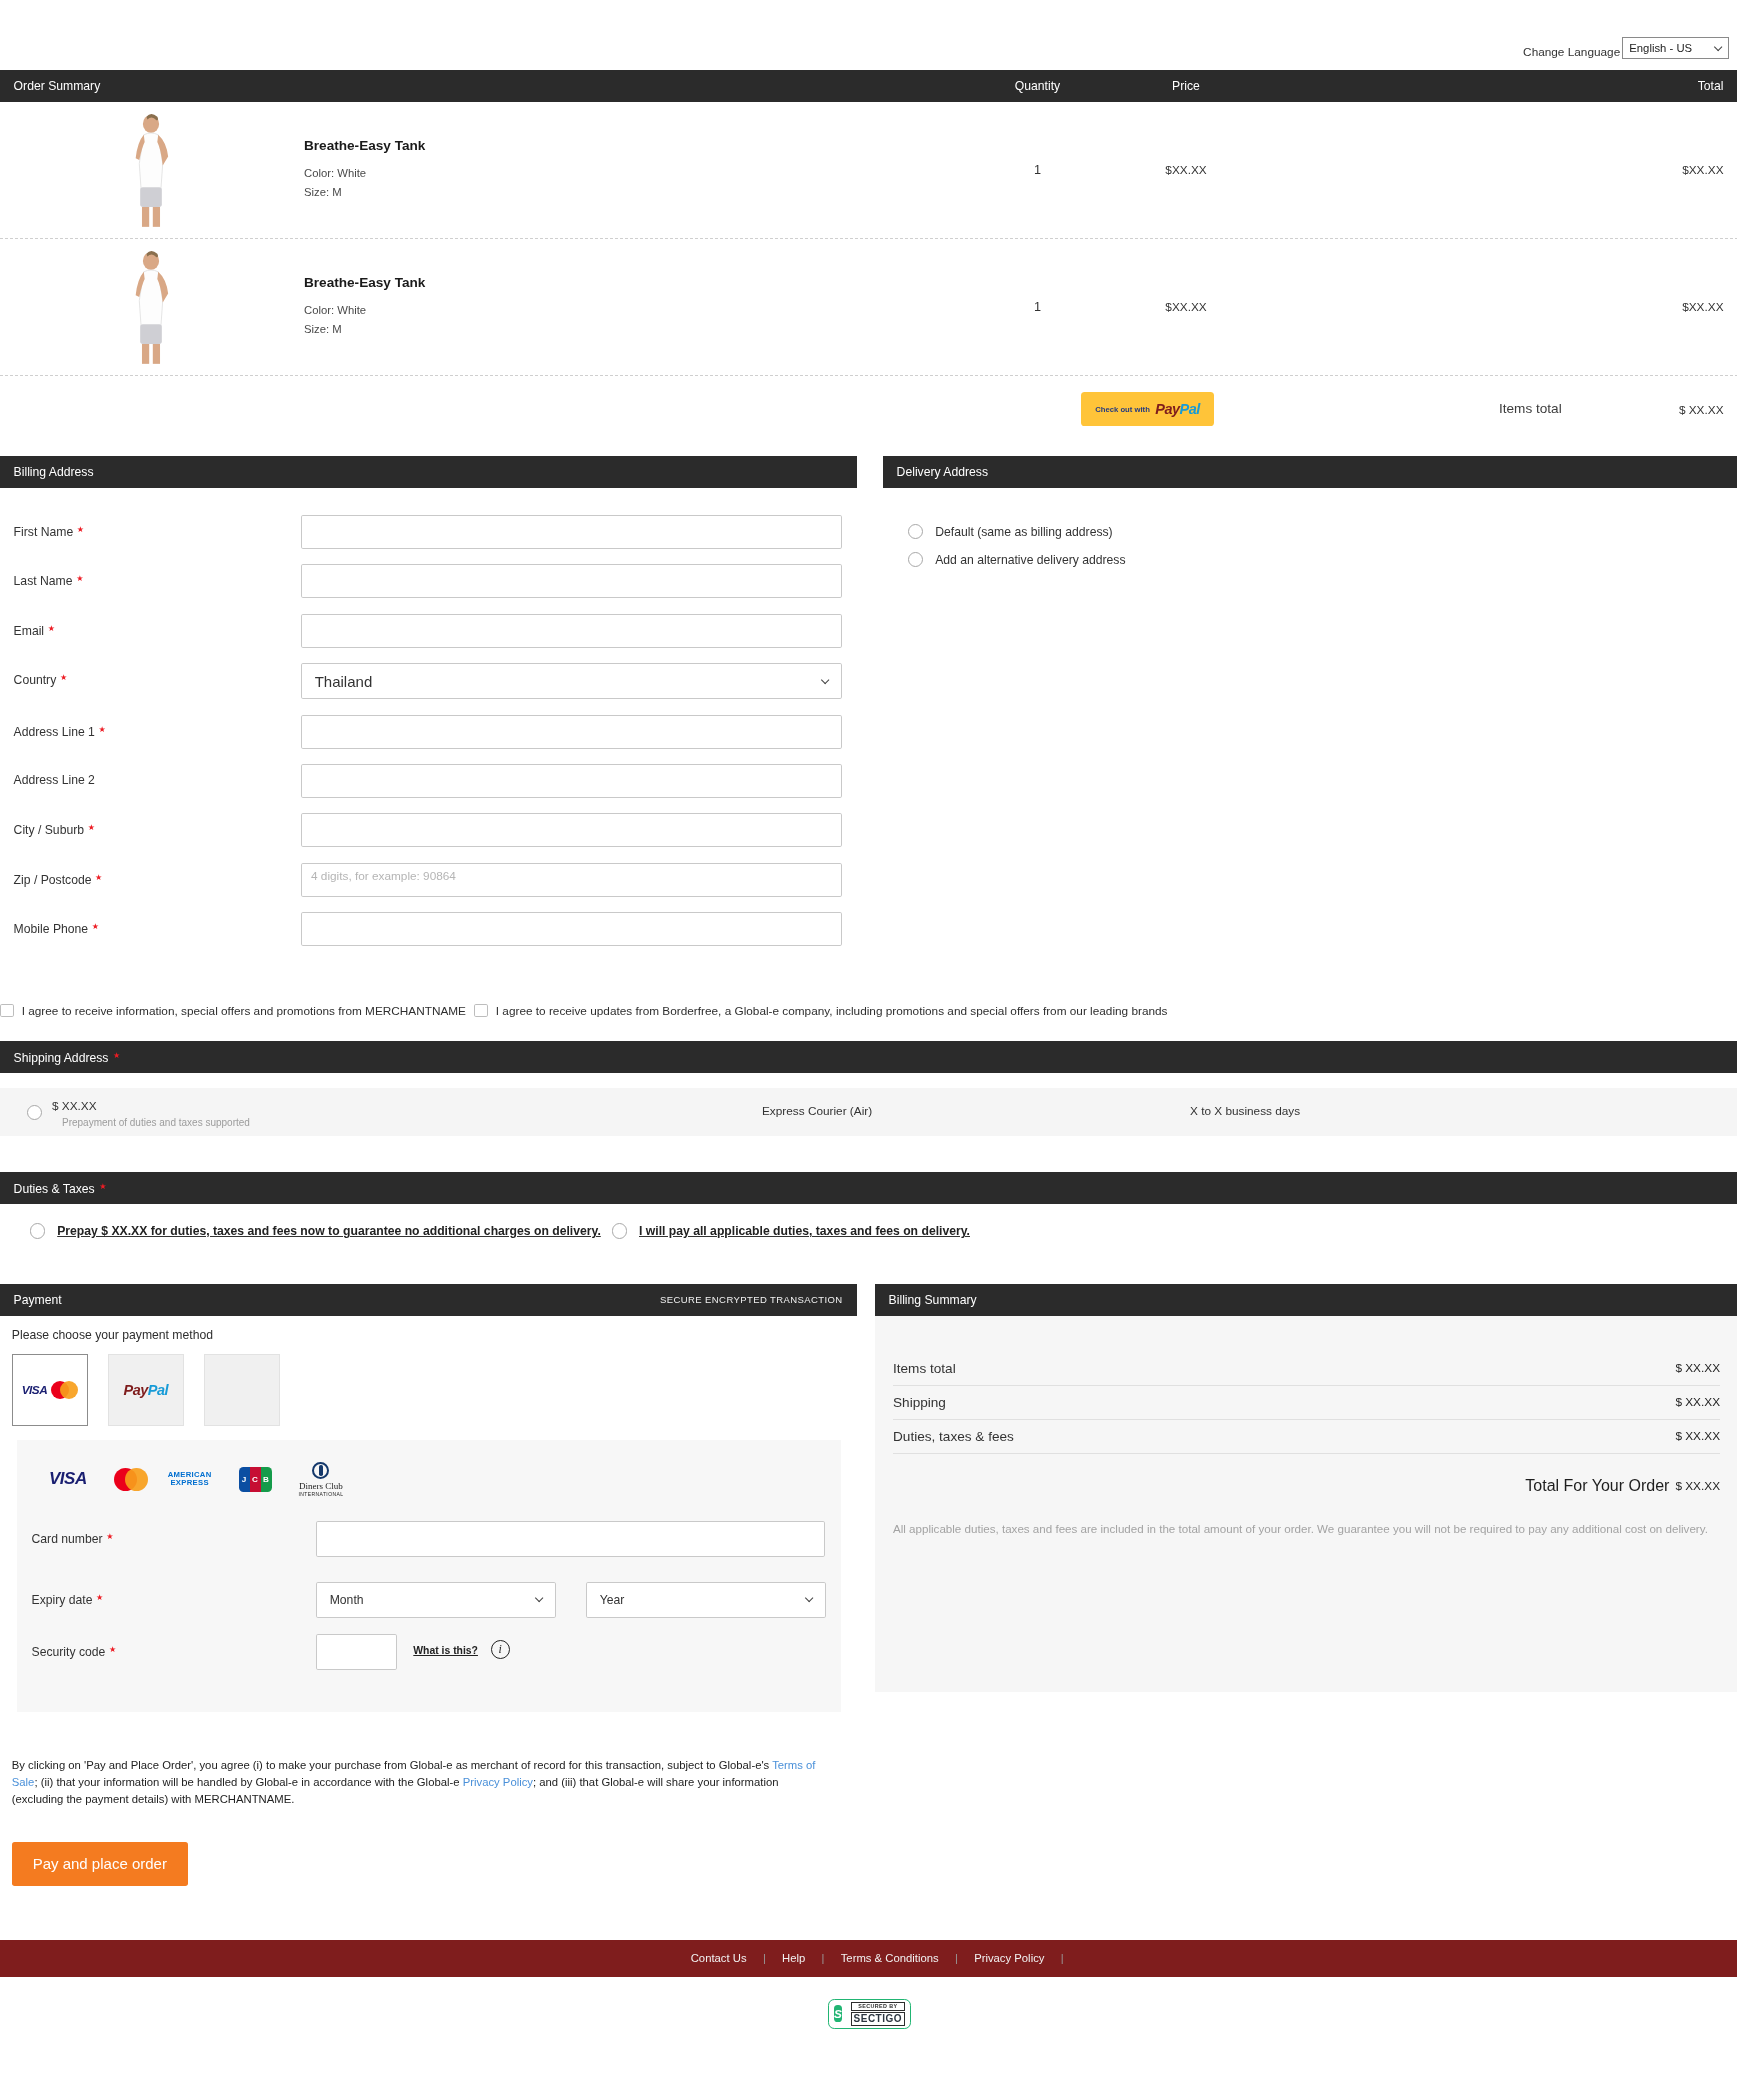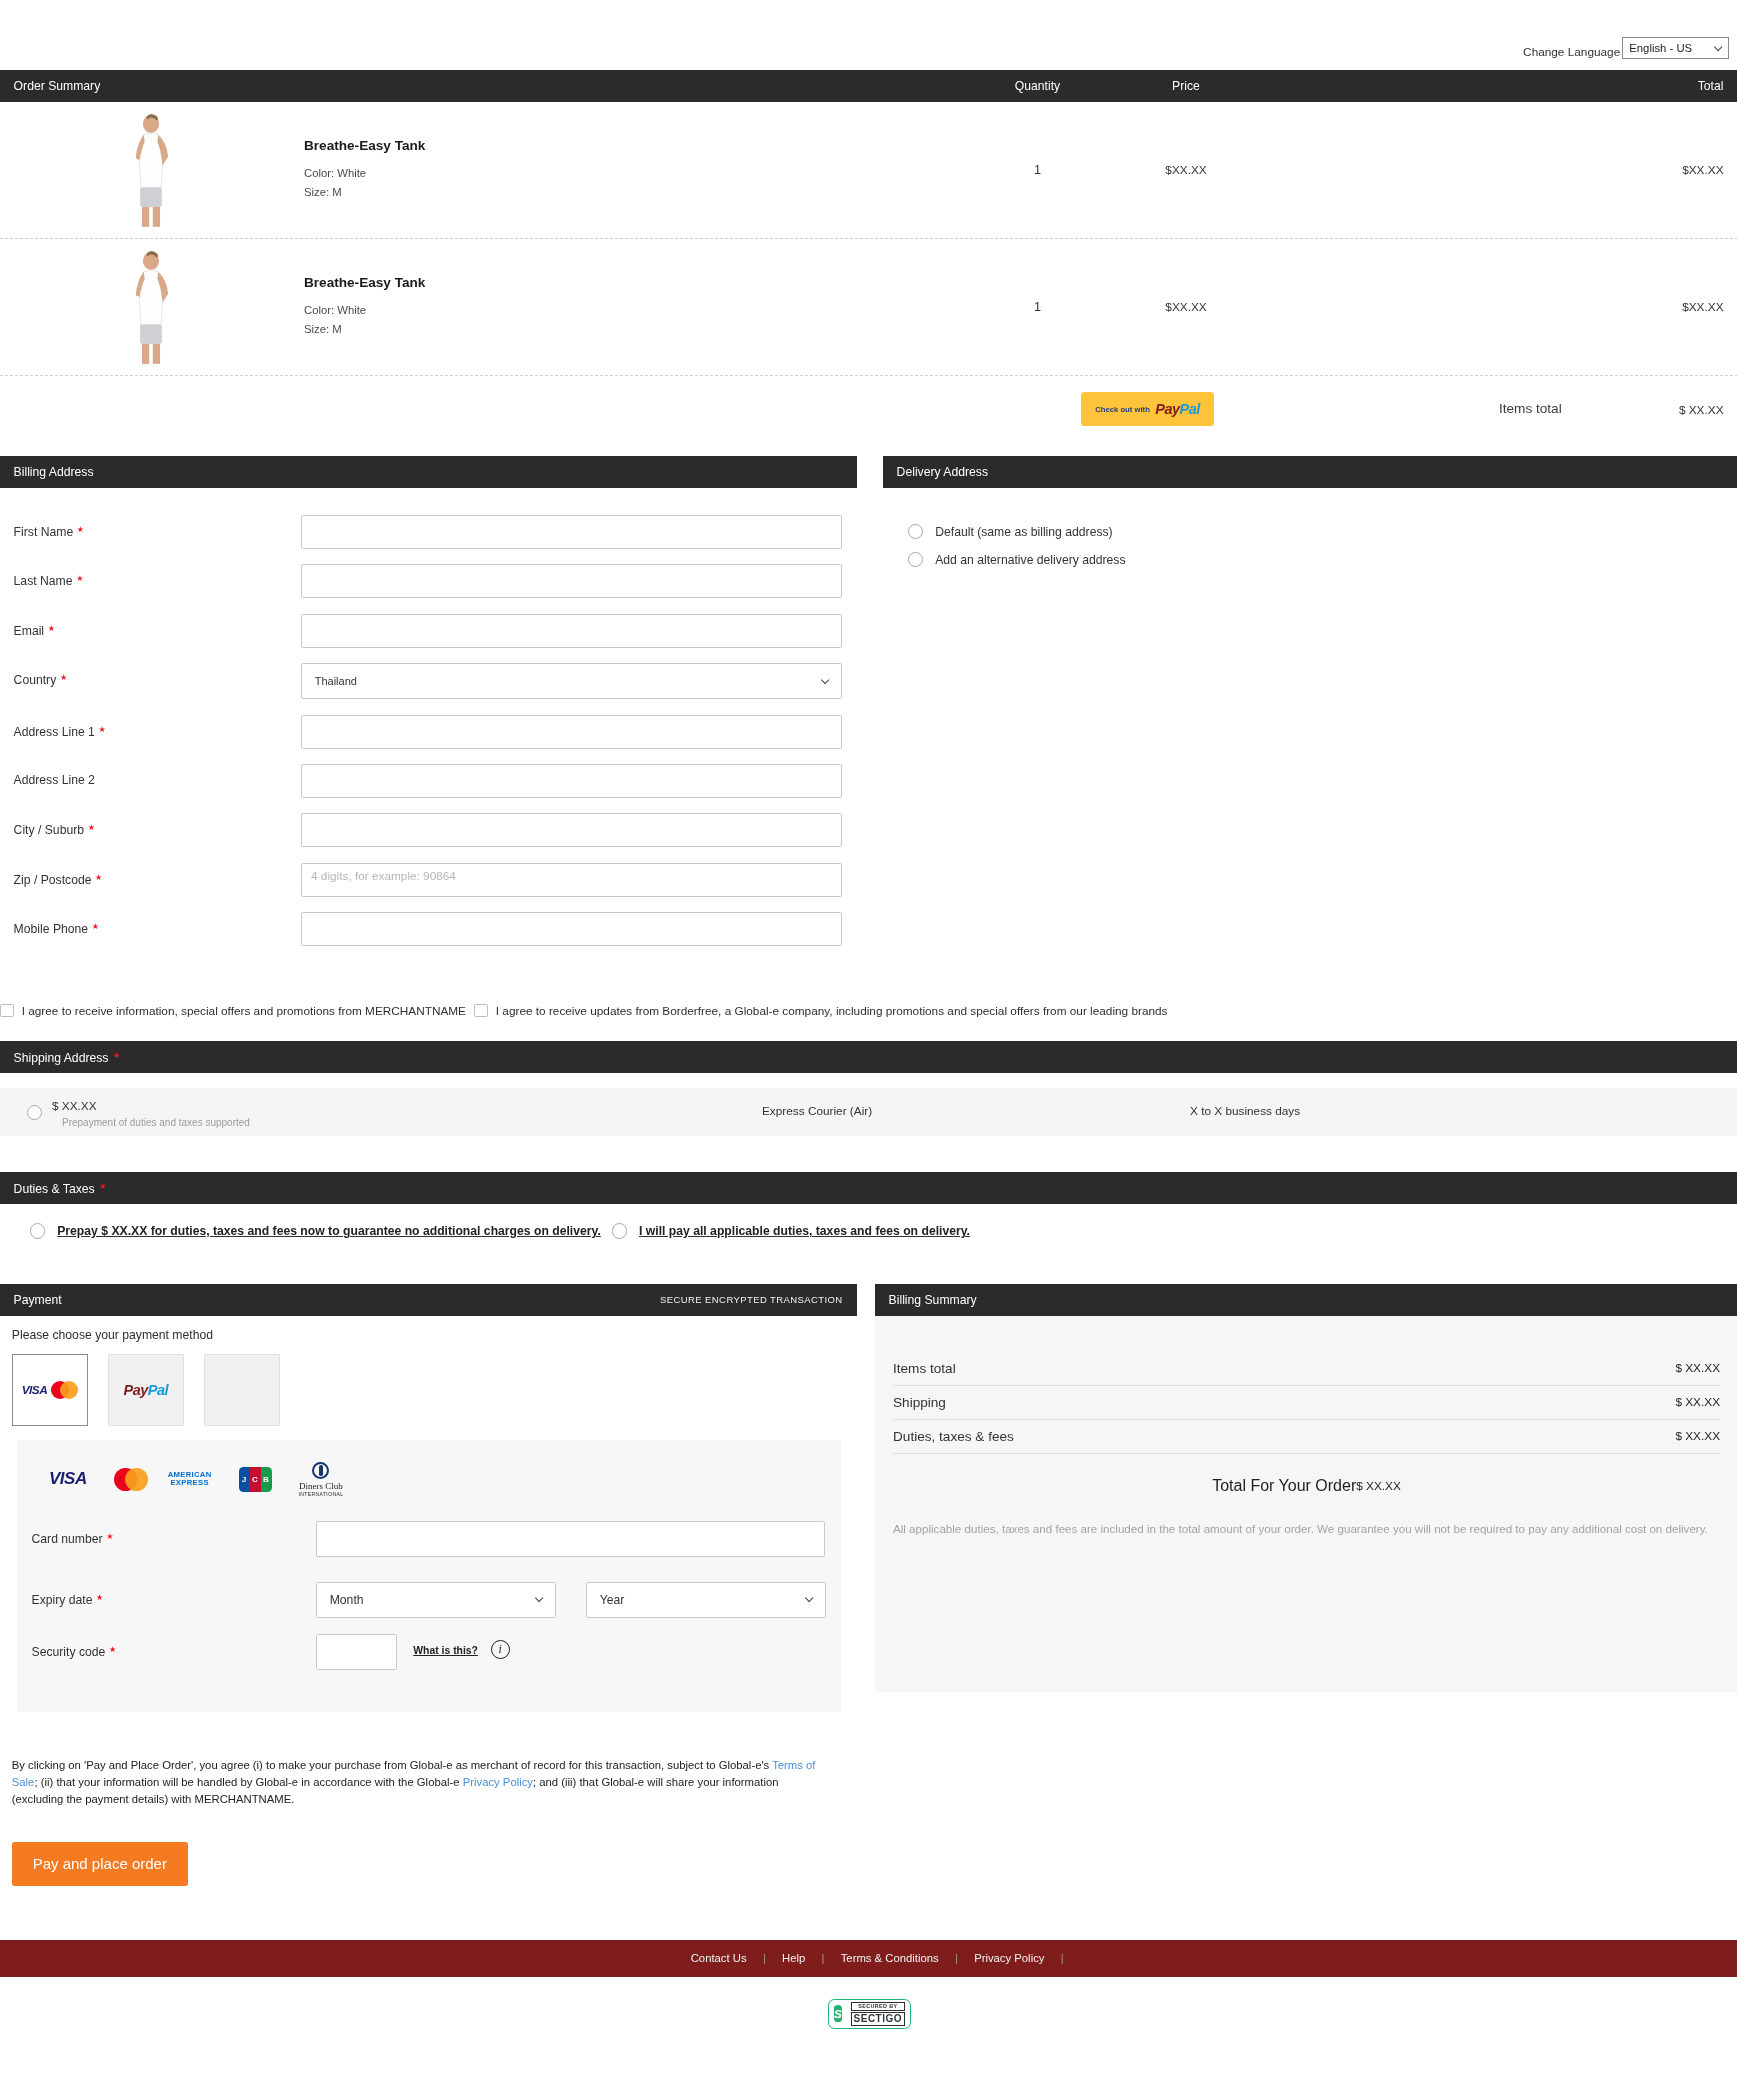--- a/index.html
+++ b/index.html
@@ -41,21 +41,21 @@
 
   
   .addr-cols { display:flex; margin-top:11px; }
   .addr-left { width:857px; }
   .addr-right { flex:1; margin-left:26px; }
 
   .form { padding-top:27px; }
   .frow { display:flex; align-items:flex-start; margin-bottom:15.4px; }
   .frow .flabel { width:301px; padding-left:13.6px; padding-top:9px; font-size:12.2px; color:#333; }
   .finput { width:541px; height:34px; border:0.9px solid #c9c9c9; border-radius:1.8px; background:#fff; font-size:12.2px; padding:0 9px; color:#222; }
-  .select-box { width:541px; height:36px; border:0.9px solid #c9c9c9; border-radius:1.8px; background:#fff; display:flex; align-items:center; justify-content:space-between; padding:0 12.7px; font-size:11px; color:#333; cursor:pointer; }
+  .select-box { width:541px; height:36px; border:0.9px solid #c9c9c9; border-radius:1.8px; background:#fff; display:flex; align-items:center; justify-content:space-between; padding:0 12.7px; font-size:15px; color:#333; cursor:pointer; }
   .chev { width:6.3px; height:6.3px; border-right:1.4px solid #444; border-bottom:1.4px solid #444; transform:rotate(45deg); margin-top:-2.7px; }
   .req { color:#ed1c24; font-size:8.1px; vertical-align:3.6px; margin-left:3.6px; }
   .bar-req { color:#ed1c24; font-size:8.1px; vertical-align:3.6px; margin-left:4.5px; }
   .ph-input { width:541px; height:34px; border:0.9px solid #c9c9c9; border-radius:1.8px; background:#fff; overflow:hidden; padding:5.4px 9px 0 9px; }
   .ph-input .ph { display:block; width:190px; font-size:11.8px; color:#b5b5b5; line-height:15.4px; }
 
   .radio { width:15.4px; height:15.4px; border:0.9px solid #a8a8a8; border-radius:50%; background:#fff; flex:0 0 15.4px; cursor:pointer; }
   .check { width:13.6px; height:13.6px; border:0.9px solid #bdbdbd; border-radius:1.8px; background:#fff; flex:0 0 13.6px; cursor:pointer; }
   .radio-row { display:flex; align-items:center; gap:11.8px; font-size:12.2px; color:#333; }
 
@@ -121,21 +121,21 @@
   .legal { margin:45px 0 0 11.8px; width:819px; font-size:11.3px; line-height:1.5; color:#222; }
   .legal a { color:#4a90d9; text-decoration:none; cursor:pointer; }
   .pay-btn { margin:34px 0 0 11.8px; width:176px; height:44px; background:#f47b20; border:none; border-radius:2.7px; color:#fff; font-size:15px; font-family:"Liberation Sans", sans-serif; cursor:pointer; }
 
   
   .bs-panel { background:#f6f6f6; padding:0 18px; height:376px; }
   .bs-rows { padding-top:36px; }
   .bs-row { display:flex; justify-content:space-between; align-items:center; height:34px; border-bottom:0.9px solid #e0e0e0; }
   .bs-row .bs-label { font-size:13.6px; color:#333; }
   .bs-row .bs-val { font-size:11.8px; color:#222; }
-  .bs-total { display:flex; justify-content:center; align-items:center; margin-top:12.7px; height:40px; }
+  .bs-total { display:flex; justify-content:flex-end; align-items:center; margin-top:12.7px; height:40px;gap:6px; }
   .bs-total .bs-tlabel { font-size:16px; color:#1e1e1e; }
   .bs-total .bs-tval { font-size:11.8px; color:#222; }
   .bs-note { margin-top:12.7px; font-size:11.6px; line-height:1.65; color:#a3a3a3; }
 
   
   .footer { margin-top:54px; height:37px; background:#7f1d1d; display:flex; align-items:center; justify-content:center; gap:0; }
   .footer a { color:#f2f2f2; font-size:11.3px; text-decoration:none; margin:0 16.3px; cursor:pointer; }
   .footer .sep { color:#9a9a9a; font-size:11px; }
 
   .sectigo { margin-top:22px; display:flex; flex-direction:column; align-items:center; }

